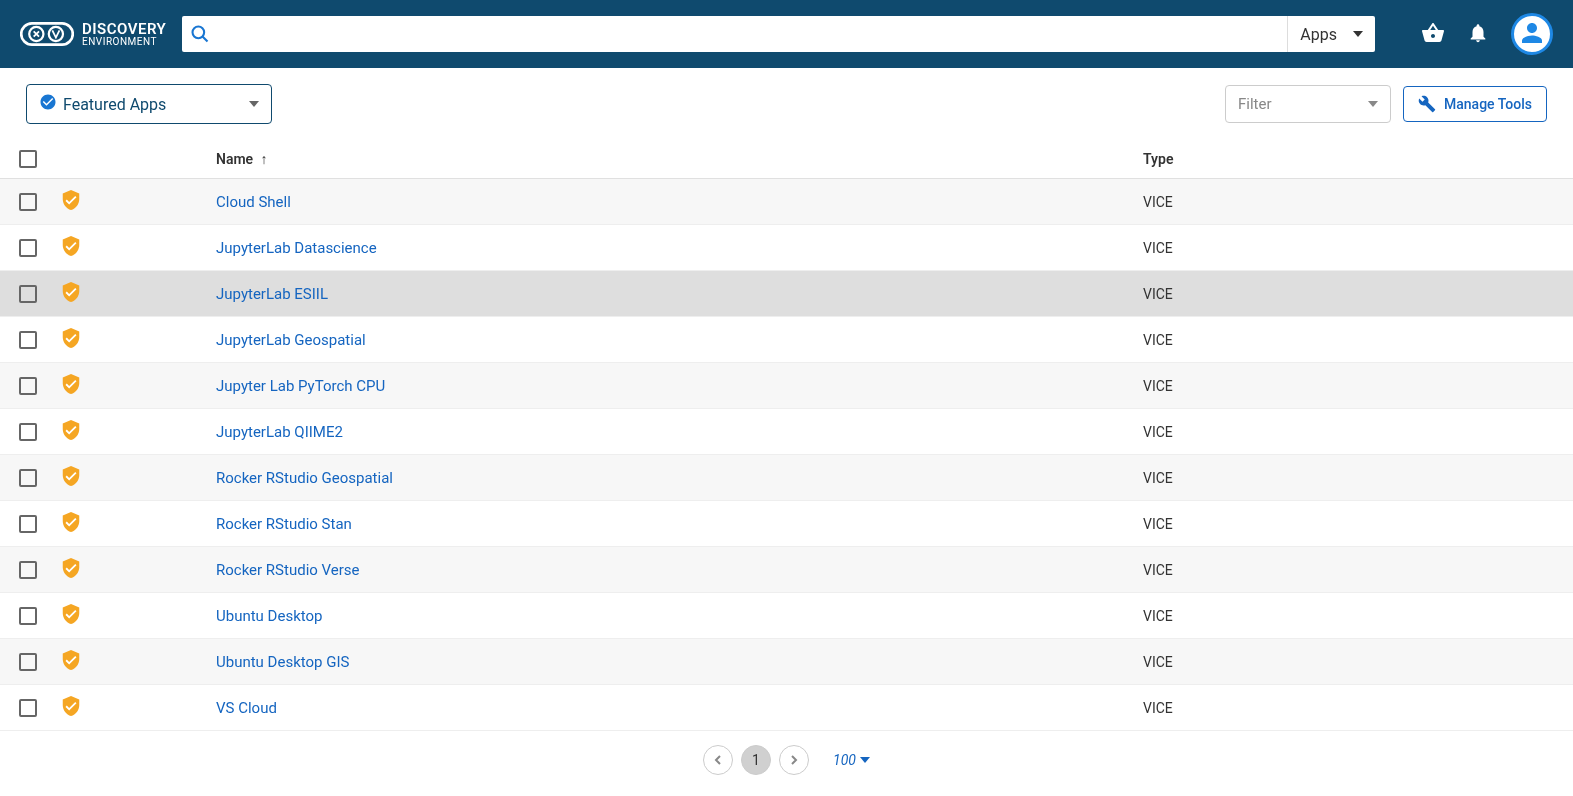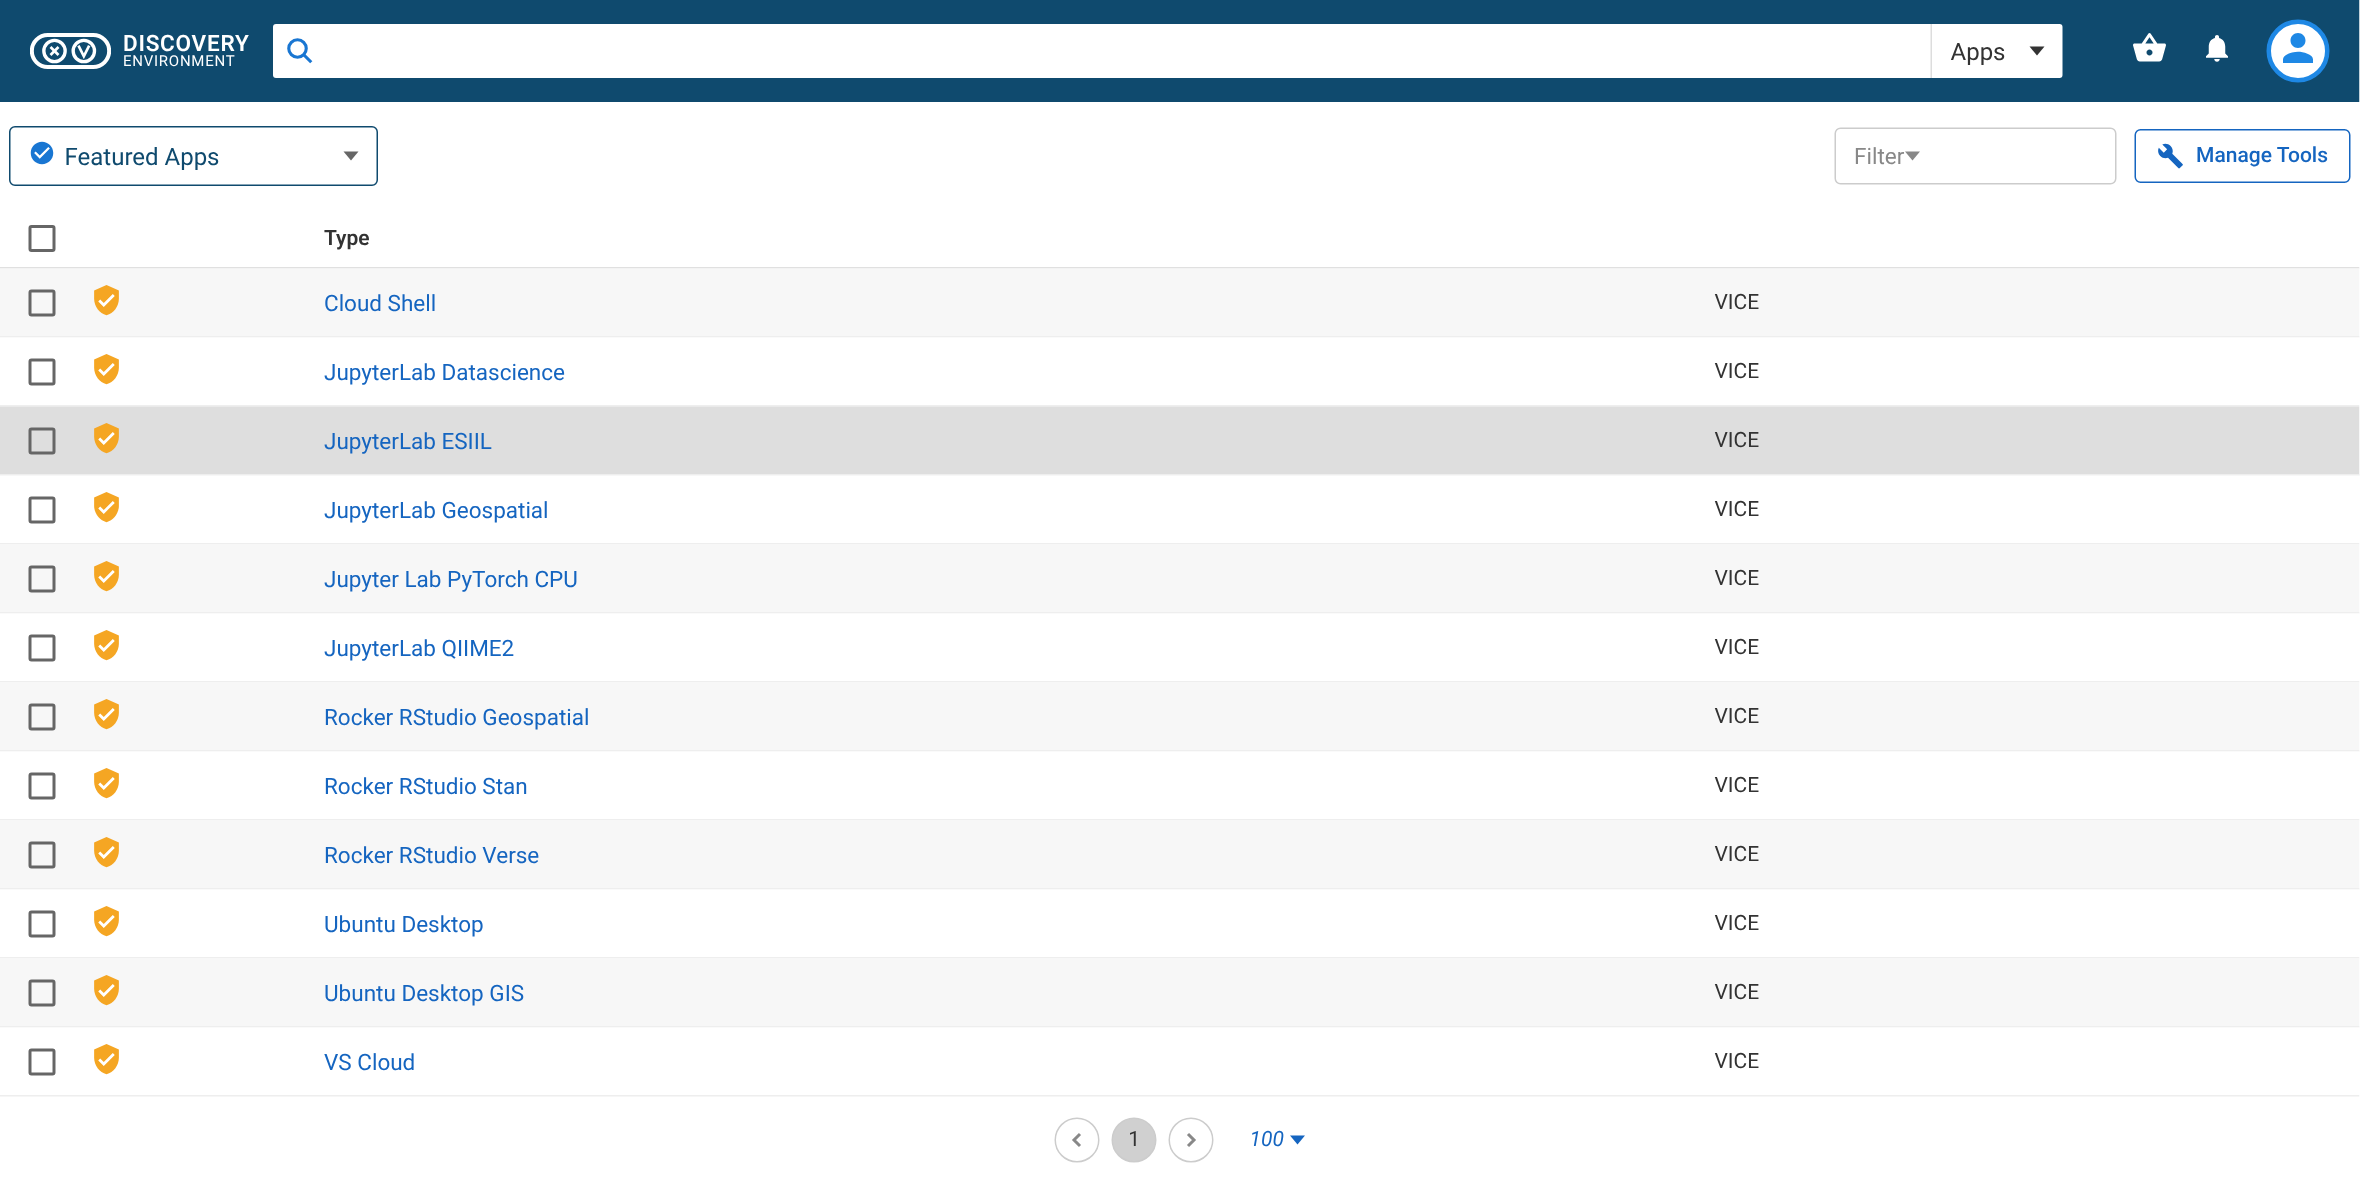--- a/index.html
+++ b/index.html
@@ -83,21 +83,21 @@
     border: 3px solid #1e88e5;
   }
   .avatar-inner {
     color: #1e88e5;
   }
 
   
   .toolbar {
     display: flex;
     align-items: center;
-    padding: 16px 6px;
+    padding: 16px 26px;
     gap: 12px;
   }
   .featured-select {
     border: 1px solid #0f4a6e;
     border-radius: 4px;
     padding: 8px 12px;
     display: flex;
     align-items: center;
     gap: 8px;
     width: 246px;
@@ -110,22 +110,22 @@
   .featured-select .check-icon { color: #1976d2; }
 
   .toolbar-spacer { flex: 1; }
 
   .filter-select {
     border: 1px solid #ccc;
     border-radius: 4px;
     padding: 9px 12px;
     display: flex;
     align-items: center;
-    justify-content: flex-start;
-    width: 188px;
+    justify-content: space-between;
+    width: 166px;
     color: #888;
     cursor: pointer;
     font-size: 15px;
   }
 
   .manage-btn {
     border: 1px solid #1565c0;
     border-radius: 4px;
     padding: 8px 14px;
     display: flex;
@@ -308,20 +308,24 @@
     <span>Manage Tools</span>
   </div>
 </div>
 
 <div class="table">
   <div class="thead">
     <div class="col-check">
       <span class="checkbox"></span>
     </div>
     <div class="col-badge"></div>
+    <div class="col-name">
+      <span>Name</span>
+      <span class="sort-arrow">↑</span>
+    </div>
     <div class="col-type">
       <span>Type</span>
     </div>
   </div>
   <div id="tbody">
       <div class="trow">
     <div class="col-check">
       <span class="checkbox"></span>
     </div>
     <div class="col-badge">

